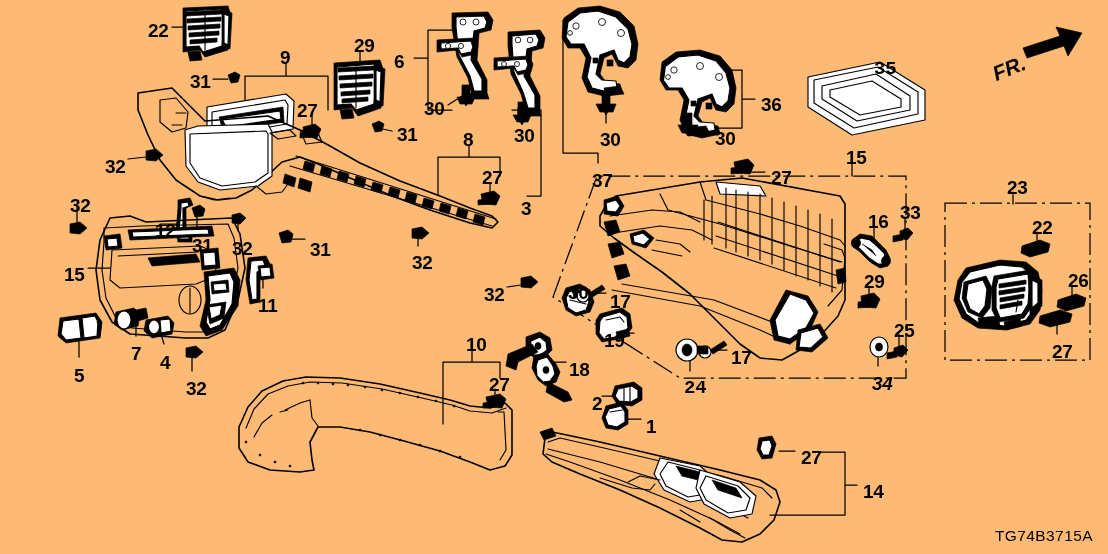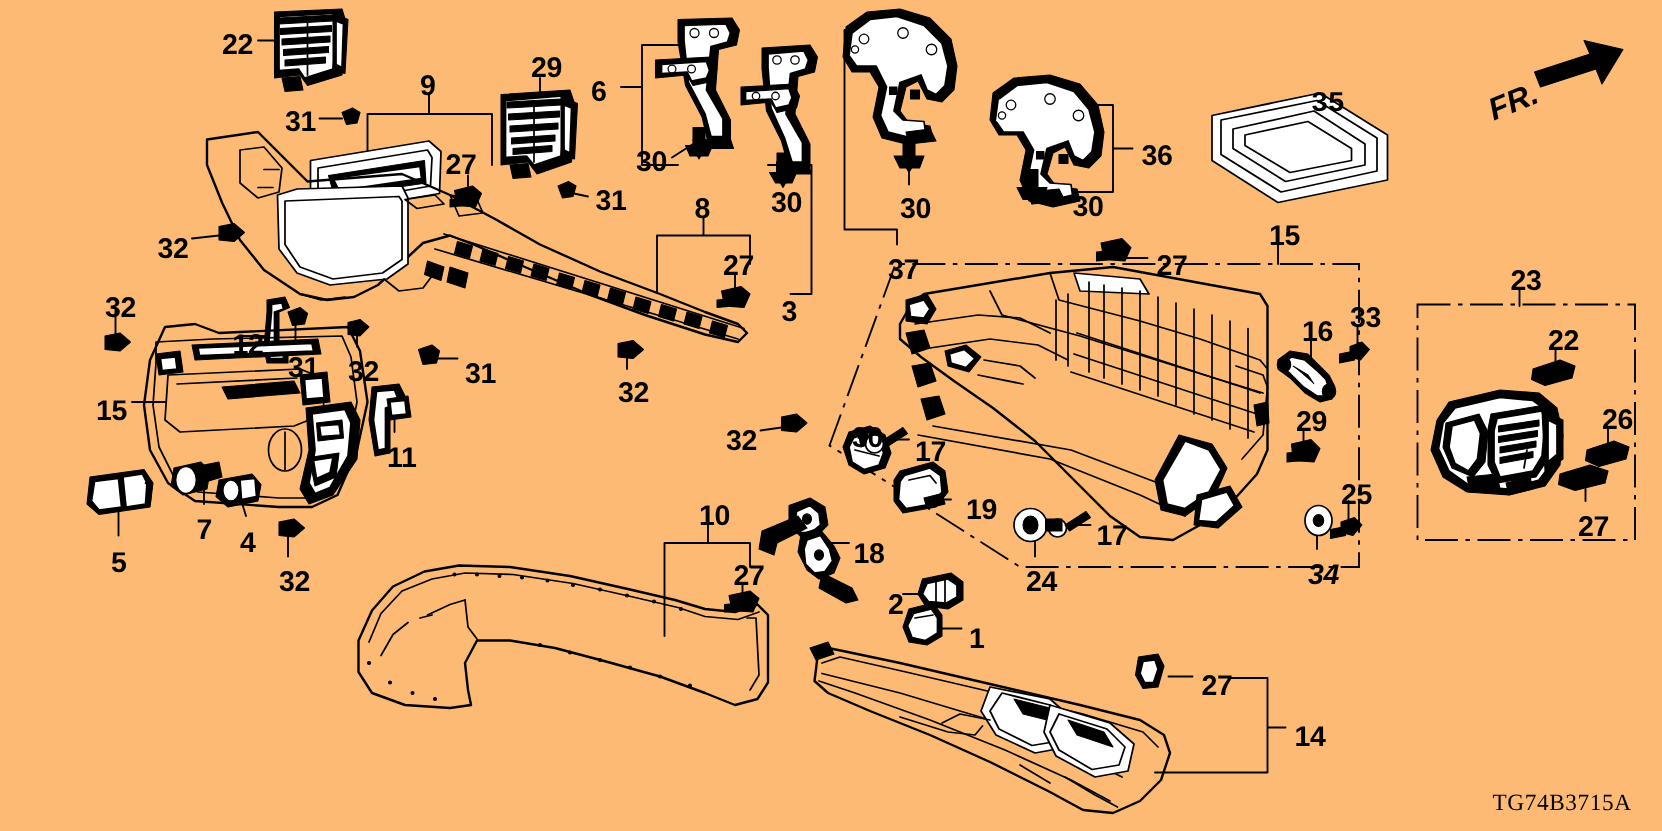--- a/index.html
+++ b/index.html
@@ -18,21 +18,21 @@
     font-size:19px;
     font-weight:700;
     color:#000;
     line-height:1;
     white-space:nowrap;
     letter-spacing:-0.2px;
     user-select:none;
   }
   .dwg-id{
     position:absolute;
-    font-family:Liberation Serif, serif;
+    font-family:Liberation Sans, sans-serif;
     font-size:15.5px;
     font-weight:400;
     color:#000;
     letter-spacing:0.4px;
     white-space:nowrap;
   }
   .fr-txt{
     position:absolute;
     font-family:"Liberation Sans",sans-serif;
     font-size:21px;
@@ -736,24 +736,24 @@
   <div class="lbl" style="left:771px;top:168px;">27</div>
   <div class="lbl" style="left:874px;top:60px;font-family:Liberation Mono, monospace;">35</div>
   <div class="lbl" style="left:846px;top:148px;">15</div>
   <div class="lbl" style="left:868px;top:212px;">16</div>
   <div class="lbl" style="left:900px;top:203px;">33</div>
   <div class="lbl" style="left:864px;top:272px;">29</div>
   <div class="lbl" style="left:894px;top:321px;">25</div>
   <div class="lbl" style="left:872px;top:374px;font-style:italic;">34</div>
   <div class="lbl" style="left:568px;top:283px;">30</div>
   <div class="lbl" style="left:610px;top:292px;">17</div>
-  <div class="lbl" style="left:644px;top:331px;text-align:center;">19</div>
+  <div class="lbl" style="left:604px;top:331px;text-align:center;">19</div>
   <div class="lbl" style="left:569px;top:360px;">18</div>
   <div class="lbl" style="left:731px;top:348px;">17</div>
-  <div class="lbl" style="left:684px;top:379px;">24</div>
+  <div class="lbl" style="left:684px;top:379px;font-family:Liberation Mono, monospace;">24</div>
   <div class="lbl" style="left:592px;top:394px;">2</div>
   <div class="lbl" style="left:646px;top:417px;">1</div>
   <div class="lbl" style="left:801px;top:448px;">27</div>
   <div class="lbl" style="left:863px;top:482px;">14</div>
   <div class="lbl" style="left:1007px;top:178px;">23</div>
   <div class="lbl" style="left:1032px;top:218px;">22</div>
   <div class="lbl" style="left:1068px;top:271px;">26</div>
   <div class="lbl" style="left:1052px;top:342px;">27</div>
 
   <div class="fr-txt" style="left:998px;top:62px;">FR.</div>

